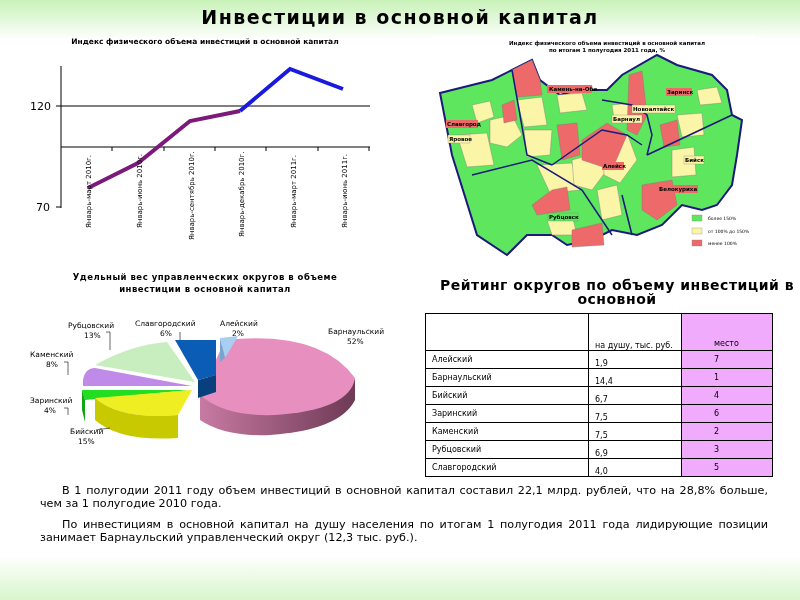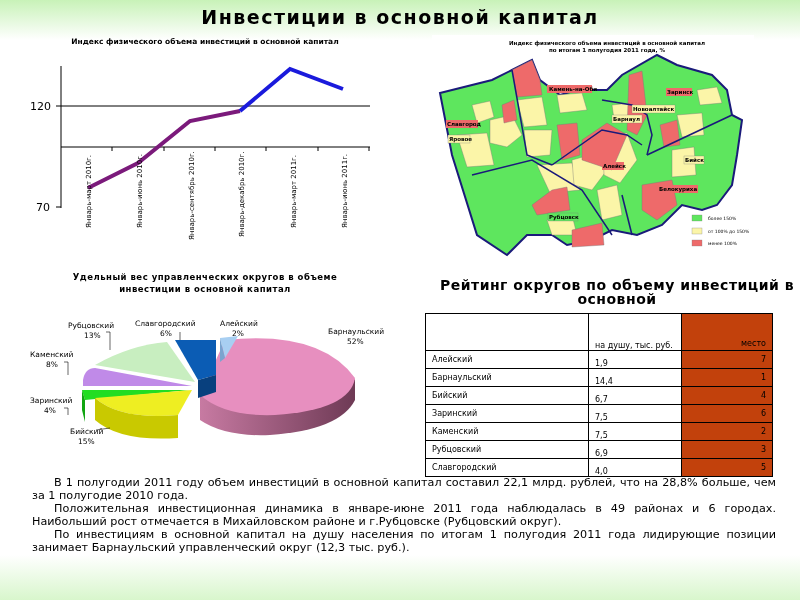--- a/index.html
+++ b/index.html
@@ -27,27 +27,27 @@
     font-size:14px; font-weight:bold; line-height:14px; letter-spacing:0.5px;
   }
   table.rank {
     position:absolute; left:425px; top:313px; width:348px; border-collapse:collapse;
     font-size:8px;
   }
   table.rank td { border:1px solid #000; padding:0 6px; height:17px; vertical-align:middle; }
   table.rank tr.head td { height:34px; }
   table.rank td.c1 { width:150px; }
   table.rank td.c2 { width:80px; text-align:left; vertical-align:bottom; }
-  table.rank td.c3 { background:#c2410c; text-align:right;padding-left:32px; }
+  table.rank td.c3 { background:#f0abfc; text-align:left;padding-left:32px; }
   table.rank tr.head td.c3 { vertical-align:bottom; padding-bottom:2px; }
   .body-text {
     position:absolute; left:32px; top:476px; width:744px;
     font-size:11.2px; line-height:13px; text-align:justify;
   }
-  .body-text p { margin:0; text-indent:22px; }
+  .body-text p { margin:8px; text-indent:22px; }
   svg text { font-family:"DejaVu Sans", sans-serif; }
 </style>
 </head>
 <body>
 
 <div class="title">Инвестиции в основной капитал</div>
 
 <div class="line-title">
   <div>Индекс физического объема инвестиций в основной капитал</div>
 </div>
@@ -258,15 +258,14 @@
   <tr>
     <td class="c1">Славгородский</td>
     <td class="c2">4,0</td>
     <td class="c3">5</td>
   </tr>
 </tbody>
   </table>
 
 <div class="body-text">
   <p>В 1 полугодии 2011 году объем инвестиций в основной капитал составил 22,1 млрд. рублей, что на 28,8% больше, чем за        1 полугодие 2010 года.</p>
-  <p>Положительная инвестиционная динамика в январе-июне 2011 года наблюдалась в 49 районах и 6 городах. Наибольший рост отмечается в Михайловском районе и г.Рубцовске (Рубцовский округ).</p>
   <p>По инвестициям в основной капитал на душу населения по итогам 1 полугодия 2011 года лидирующие позиции занимает Барнаульский управленческий округ (12,3 тыс. руб.).</p>
 </div>
 
 </body></html>

